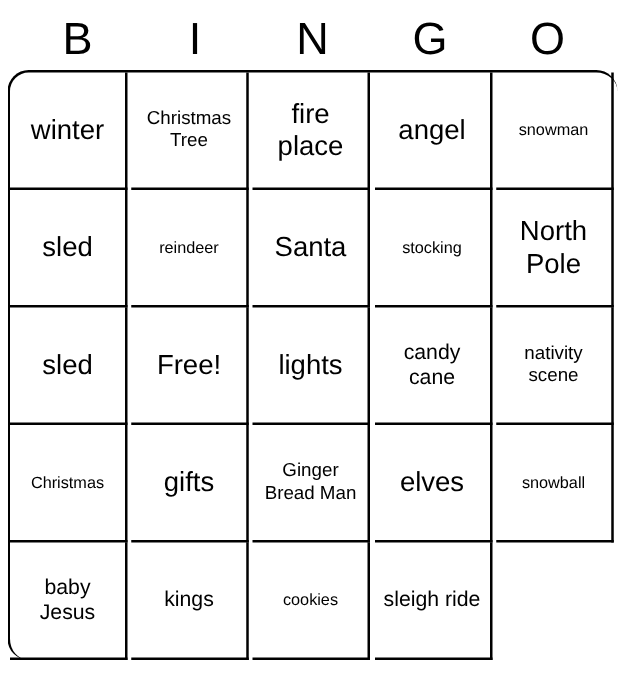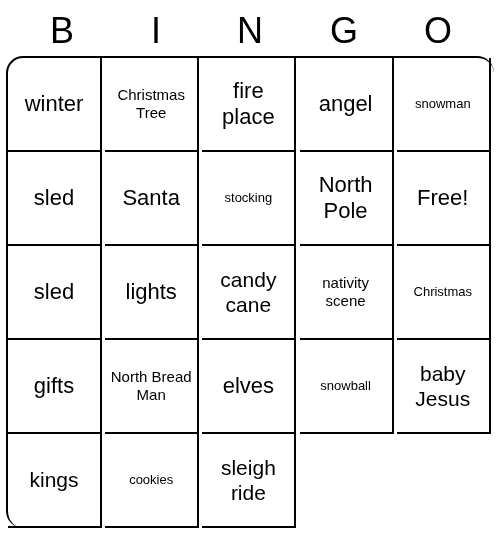--- a/index.html
+++ b/index.html
@@ -43,21 +43,21 @@
       align-items: center;
       justify-content: center;
       text-align: center;
       padding: 4px;
       line-height: 1.2;
     }
     .cell-large {
       font-size: 22px;
     }
     .cell-medium {
-      font-size: 21px;
+      font-size: 17px;
     }
     .cell-small {
       font-size: 13px;
     }
     .cell-xsmall {
       font-size: 15px;
     }
   </style>
 </head>
 <body>
@@ -82,51 +82,54 @@
     <div class="bingo-cell">
       <span class="cell-large">angel</span>
     </div>
     <div class="bingo-cell">
       <span class="cell-small">snowman</span>
     </div>
     <div class="bingo-cell">
       <span class="cell-large">sled</span>
     </div>
     <div class="bingo-cell">
+      <span class="cell-small">reindeer</span>
+    </div>
+    <div class="bingo-cell">
       <span class="cell-large">Santa</span>
     </div>
     <div class="bingo-cell">
       <span class="cell-small">stocking</span>
     </div>
     <div class="bingo-cell">
       <span class="cell-large">North Pole</span>
     </div>
     <div class="bingo-cell">
-      <span class="cell-large">Free!</span>
+      <span class="cell-large">sled</span>
     </div>
     <div class="bingo-cell">
-      <span class="cell-large">sled</span>
+      <span class="cell-large">Free!</span>
     </div>
     <div class="bingo-cell">
       <span class="cell-large">lights</span>
     </div>
     <div class="bingo-cell">
       <span class="cell-medium">candy cane</span>
     </div>
     <div class="bingo-cell">
       <span class="cell-xsmall">nativity scene</span>
     </div>
     <div class="bingo-cell">
       <span class="cell-small">Christmas</span>
     </div>
     <div class="bingo-cell">
       <span class="cell-large">gifts</span>
     </div>
     <div class="bingo-cell">
-      <span class="cell-xsmall">North Bread Man</span>
+      <span class="cell-xsmall">Ginger Bread Man</span>
     </div>
     <div class="bingo-cell">
       <span class="cell-large">elves</span>
     </div>
     <div class="bingo-cell">
       <span class="cell-small">snowball</span>
     </div>
     <div class="bingo-cell">
       <span class="cell-medium">baby Jesus</span>
     </div>

